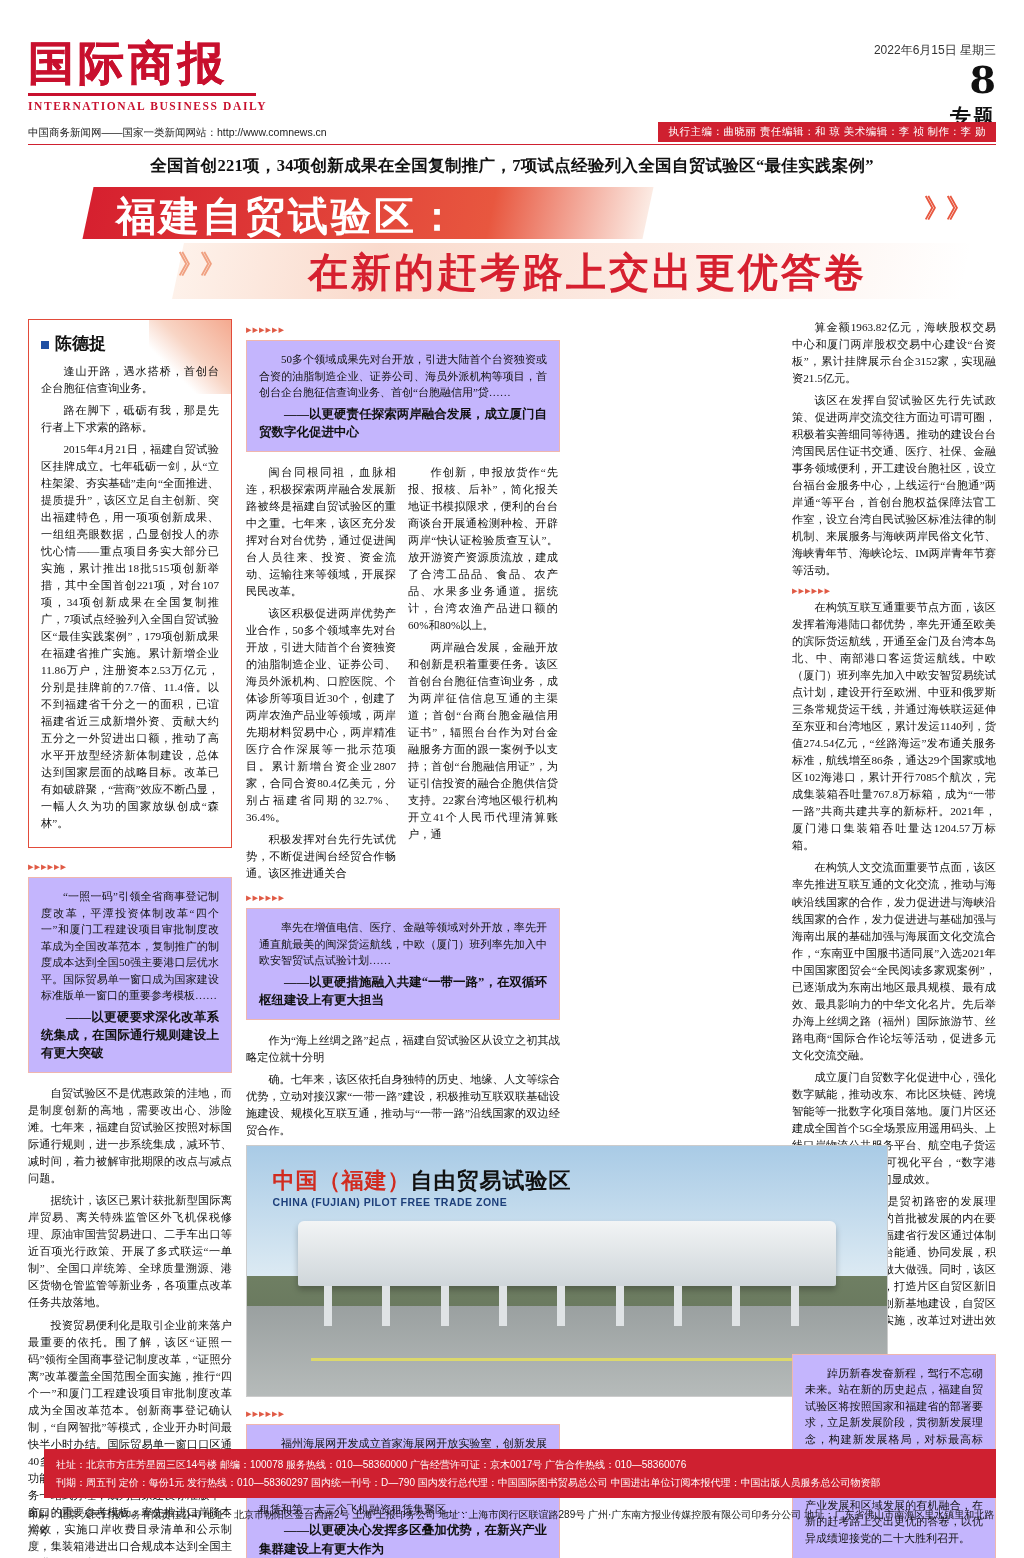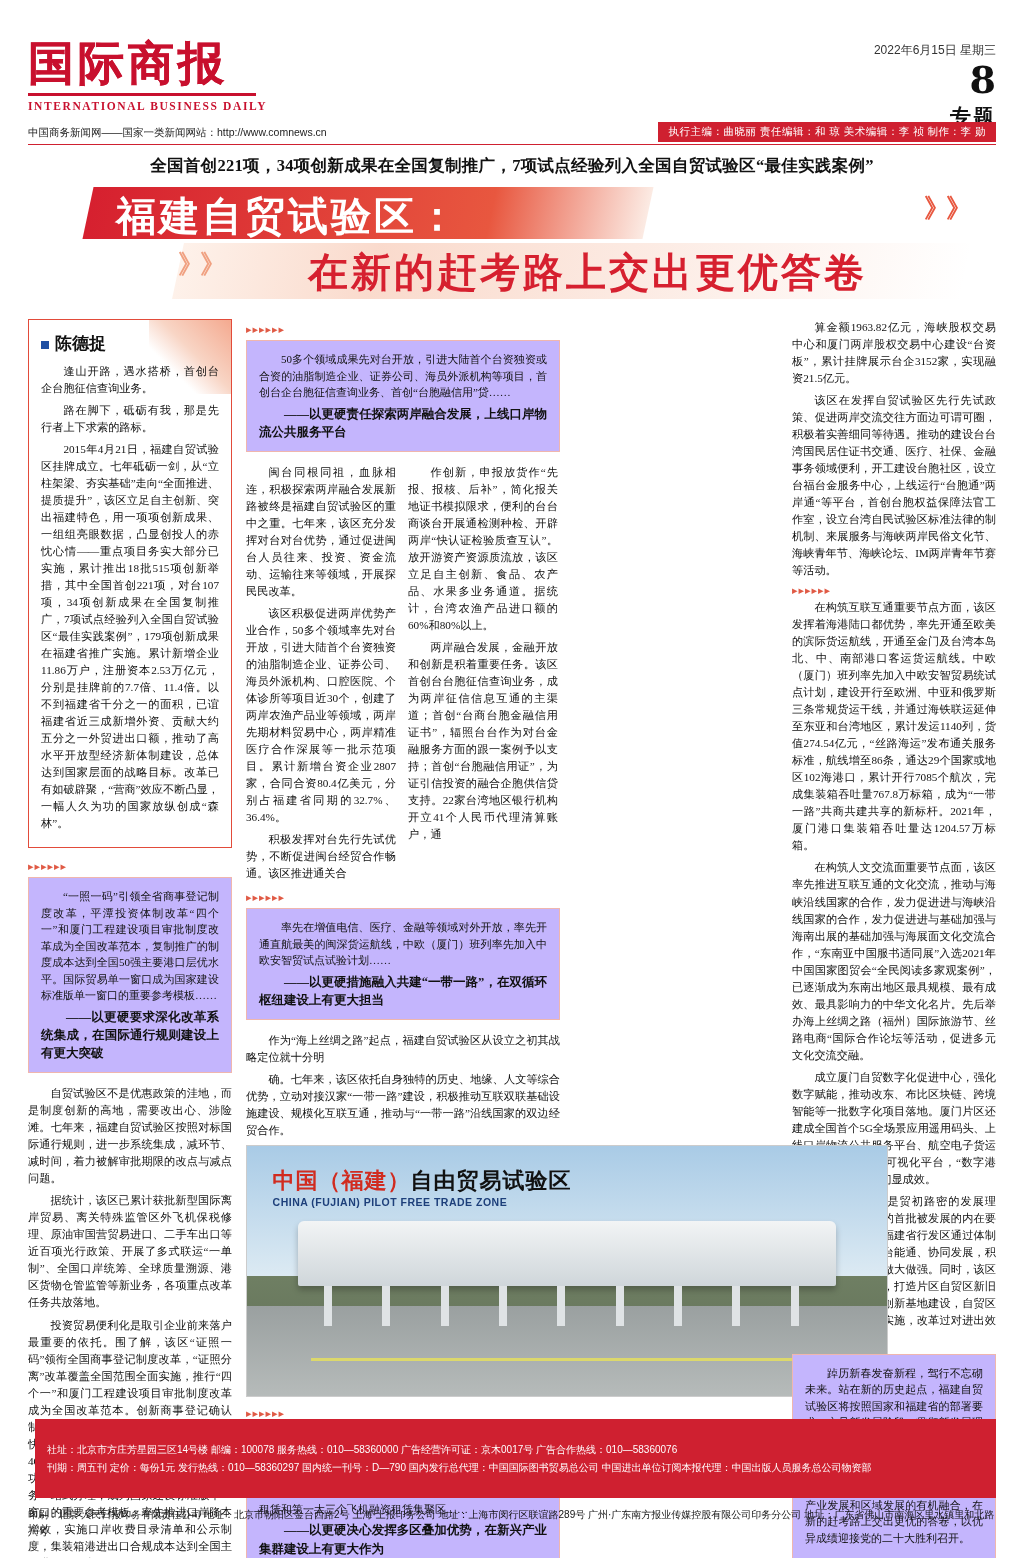--- a/index.html
+++ b/index.html
@@ -123,22 +123,22 @@
     font-family:"DejaVu Serif", serif; letter-spacing:1px;
   }
   .ph-title1 .red{ color:#d12b1f; }
   .ph-title2{
     position:absolute; left:4%; top:20%; font-size:10.5px; font-weight:bold; color:#1d3f7a;
     font-family:"Liberation Sans", sans-serif; letter-spacing:0.5px;
   }
 
   
   .footer-red {
-    position:absolute; left:35px; right:28px; bottom:60px;
-    background:#cf2030; color:#fff; padding:22px 12px;
+    position:absolute; left:44px; right:28px; bottom:60px;
+    background:#cf2030; color:#fff; padding:7px 12px;
     font-family:"Liberation Sans", sans-serif; font-size:10px; line-height:1.75;
   }
   .footer-black {
     position:absolute; left:28px; right:28px; bottom:18px;
     color:#111; font-family:"Liberation Sans", sans-serif; font-size:10px; line-height:1.7;
   }
   .fb-row { display:block; }
 </style>
 </head>
 <body>
@@ -192,31 +192,31 @@
       <p>自贸试验区不是优惠政策的洼地，而是制度创新的高地，需要改出心、涉险滩。七年来，福建自贸试验区按照对标国际通行规则，进一步系统集成，减环节、减时间，着力被解审批期限的改点与减点问题。</p>
       <p>据统计，该区已累计获批新型国际离岸贸易、离关特殊监管区外飞机保税修理、原油审国营贸易进口、二手车出口等近百项光行政策、开展了多式联运“一单制”、全国口岸统筹、全球质量溯源、港区货物仓管监管等新业务，各项重点改革任务共放落地。</p>
       <p>投资贸易便利化是取引企业前来落户最重要的依托。围了解，该区“证照一码”领衔全国商事登记制度改革，“证照分离”改革覆盖全国范围全面实施，推行“四个一”和厦门工程建设项目审批制度改革成为全国改革范本。创新商事登记确认制，“自网智批”等模式，企业开办时间最快半小时办结。国际贸易单一窗口口区通40多个窗口，已达100多项基本改良服务功能，总用户超23万家，实时跨境贸易业务一站式办理，成为国家建设标准版单一窗口的重要参考模板。率先推进口岸降本增效，实施口岸收费目录清单和公示制度，集装箱港进出口合规成本达到全国主要港口最低水平。</p>
 
     </div>
 
     <div class="col">
       <div class="corner-chevs">▸▸▸▸▸▸</div>
       <div class="quote-box">
         <p class="qtext">50多个领域成果先对台开放，引进大陆首个台资独资或合资的油脂制造企业、证券公司、海员外派机构等项目，首创台企台胞征信查询业务、首创“台胞融信用”贷……</p>
-        <p class="qhead">——以更硬责任探索两岸融合发展，上线口岸物流公共服务平台</p>
+        <p class="qhead">——以更硬责任探索两岸融合发展，成立厦门自贸数字化促进中心</p>
       </div>
 
       <div style="display:flex; gap:12px;">
         <div style="width:150px;">
           <p>闽台同根同祖，血脉相连，积极探索两岸融合发展新路被终是福建自贸试验区的重中之重。七年来，该区充分发挥对台对台优势，通过促进闽台人员往来、投资、资金流动、运输往来等领域，开展探民民改革。</p>
           <p>该区积极促进两岸优势产业合作，50多个领域率先对台开放，引进大陆首个台资独资的油脂制造企业、证券公司、海员外派机构、口腔医院、个体诊所等项目近30个，创建了两岸农渔产品业等领域，两岸先期材料贸易中心，两岸精准医疗合作深展等一批示范项目。累计新增台资企业2807家，合同合资80.4亿美元，分别占福建省同期的32.7%、36.4%。</p>
           <p>积极发挥对台先行先试优势，不断促进闽台经贸合作畅通。该区推进通关合</p>
         </div>
         <div style="width:150px;">
-          <p>作创新，申报放货作“先报、报核、后补”，简化报关地证书模拟限求，便利的台台商谈台开展通检测种检、开辟两岸“快认证检验质查互认”。放开游资产资源质流放，该区立足自主创新、食品、农产品、水果多业务通道。据统计，台湾农渔产品进口额的60%和80%以上。</p>
+          <p>作创新，申报放货作“先报、报核、后补”，简化报关地证书模拟限求，便利的台台商谈台开展通检测种检、开辟两岸“快认证检验质查互认”。放开游资产资源质流放，建成了合湾工品品、食品、农产品、水果多业务通道。据统计，台湾农渔产品进口额的60%和80%以上。</p>
           <p>两岸融合发展，金融开放和创新是积着重要任务。该区首创台台胞征信查询业务，成为两岸征信信息互通的主渠道；首创“台商台胞金融信用证书”，辐照台台作为对台金融服务方面的跟一案例予以支持；首创“台胞融信用证”，为证引信投资的融合企胞供信贷支持。22家台湾地区银行机构开立41个人民币代理清算账户，通</p>
           <p></p>
         </div>
       </div>
 
       <div class="corner-chevs">▸▸▸▸▸▸</div>
       <div class="quote-box">
         <p class="qtext">率先在增值电信、医疗、金融等领域对外开放，率先开通直航最美的闽深货运航线，中欧（厦门）班列率先加入中欧安智贸试点试验计划……</p>
         <p class="qhead">——以更硬措施融入共建“一带一路”，在双循环枢纽建设上有更大担当</p>
       </div>

